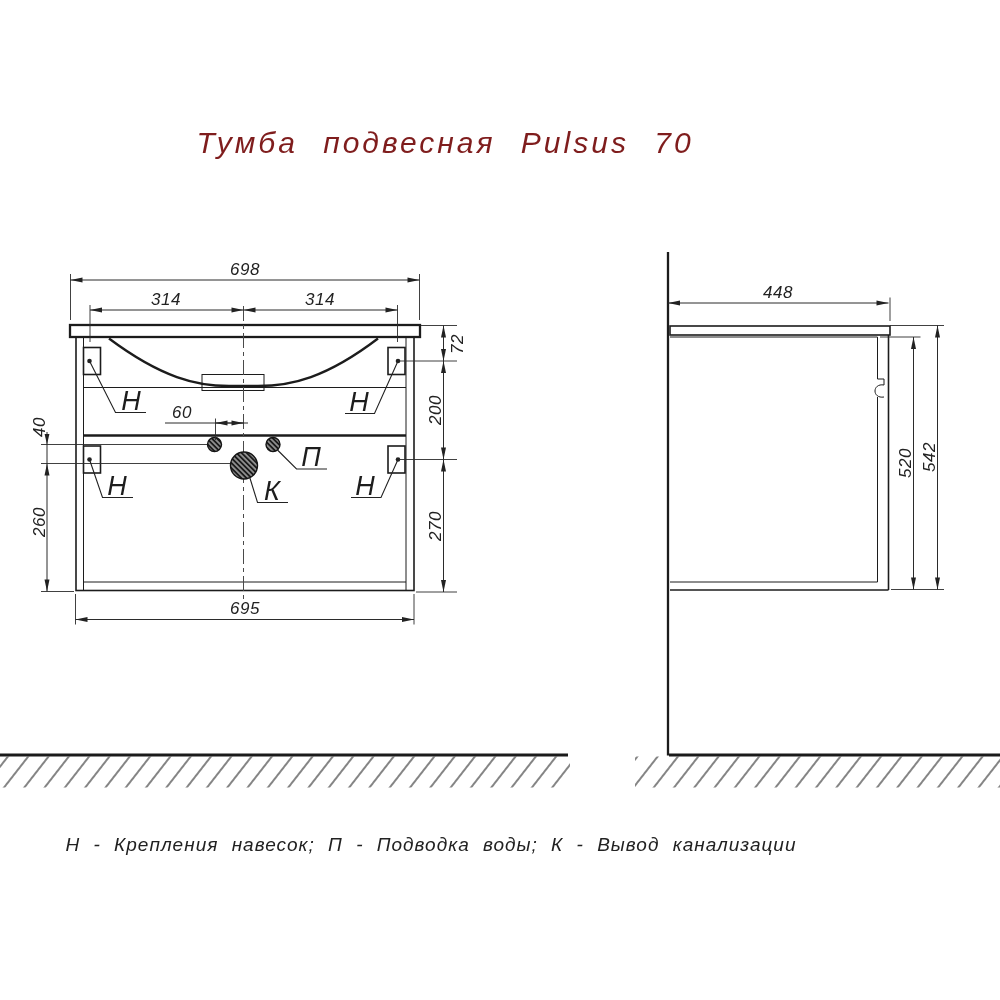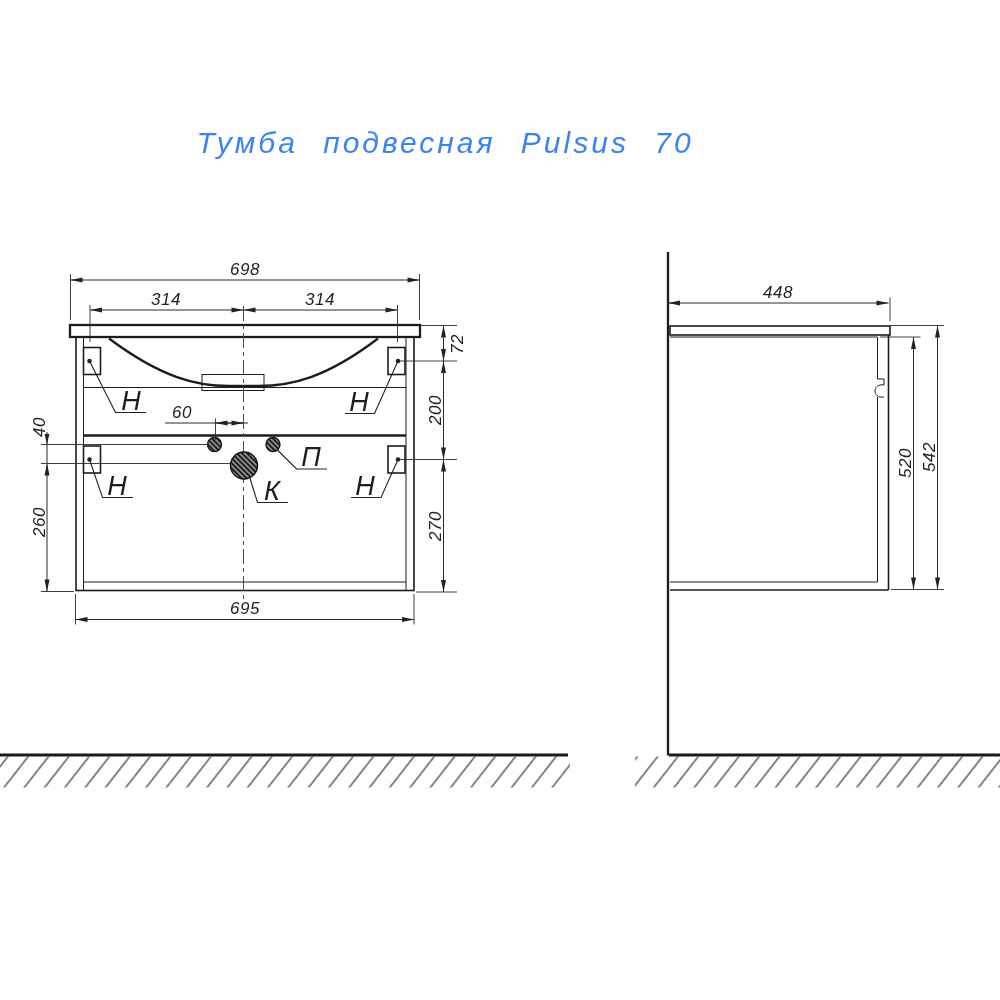--- a/index.html
+++ b/index.html
@@ -1,19 +1,19 @@
 <!DOCTYPE html>
 <html><head>
 <meta charset="utf-8">
 <style>
   html,body{margin:0;padding:0;background:#ffffff;}
   .page{position:relative;width:1000px;height:1000px;background:#fff;overflow:hidden;
         font-family:"Liberation Sans",sans-serif;}
   .title{position:absolute;top:126px;left:0;width:890px;text-align:center;
-         font-style:italic;font-size:30px;letter-spacing:3px;word-spacing:14px;color:#3b82f6;}
+         font-style:italic;font-size:30px;letter-spacing:3px;word-spacing:14px;color:#7f1d1d;}
   .legend{position:absolute;top:834px;left:0;width:862px;text-align:center;
           font-style:italic;font-size:19px;letter-spacing:1px;word-spacing:7px;color:#222;}
   svg.drawing{position:absolute;left:0;top:0;}
   .ol{fill:none;stroke:#1c1c1c;stroke-width:1.6;}
   .ol2{fill:none;stroke:#1c1c1c;stroke-width:2.3;}
   .thin{fill:none;stroke:#1c1c1c;stroke-width:1;}
   .dim{fill:none;stroke:#2b2b2b;stroke-width:1;}
   .ext{fill:none;stroke:#2b2b2b;stroke-width:0.9;}
   .leader{fill:none;stroke:#222;stroke-width:1.1;}
   .cl{fill:none;stroke:#4a4a4a;stroke-width:1;stroke-dasharray:15 4 4 4;}
@@ -201,13 +201,14 @@
     </g>
 
     <g>
       <line x1="0" y1="755" x2="568" y2="755" class="ground"></line>
       <rect x="0" y="756.5" width="570" height="31" fill="url(#ghatch)"></rect>
       <line x1="669" y1="755" x2="1000" y2="755" class="ground"></line>
       <rect x="635" y="756.5" width="365" height="31" fill="url(#ghatch)"></rect>
     </g>
   </svg>
 
+  <div class="legend">Н - Крепления навесок; П - Подводка воды; К - Вывод канализации</div>
 </div>
 
 </body></html>

